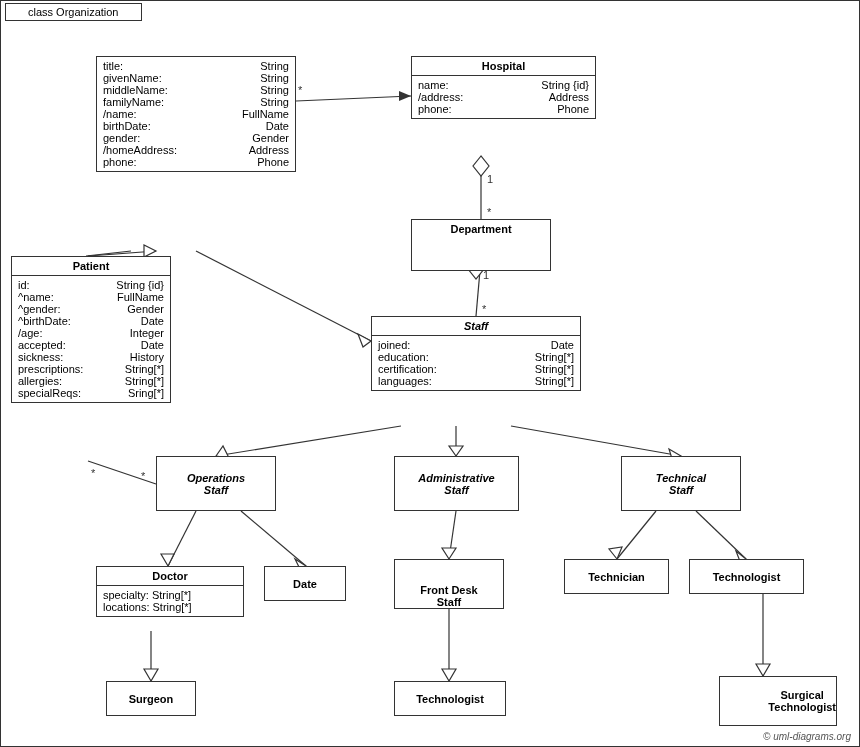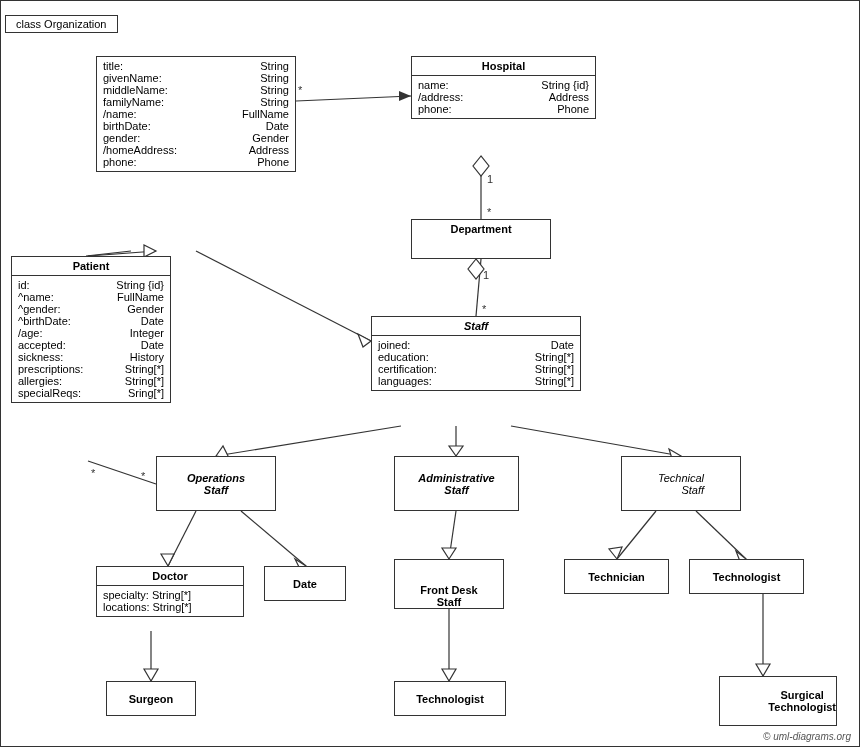--- a/index.html
+++ b/index.html
@@ -13,25 +13,25 @@
       position: relative;
     }
     #diagram-container {
       width: 860px;
       height: 747px;
       position: relative;
       border: 1px solid #333;
     }
     .diagram-label {
       position: absolute;
-      top: 14px;
+      top: 2px;
       left: 4px;
       background: #fff;
       border: 1px solid #333;
-      padding: 2px 10px;
+      padding: 2px 22px;
       font-size: 11px;
     }
     .uml-box {
       position: absolute;
       border: 1px solid #333;
       background: #fff;
       text-align: center;
     }
     .uml-box .header {
       border-bottom: 1px solid #333;
@@ -199,21 +199,21 @@
           <span>/address:</span>
           <span>Address</span>
         </div>
       <div class="attr-row">
           <span>phone:</span>
           <span>Phone</span>
         </div>
     </div>
   </div>
 
-  <div class="uml-box" style="left:410px;top:218px;width:140px;height:40px;">
+  <div class="uml-box" style="left:410px;top:218px;width:140px;height:52px;">
     <div class="header non-italic" style="border-bottom:none;">Department</div>
   </div>
 
   <div class="uml-box" style="left:370px;top:315px;width:210px;">
     <div class="header"><em>Staff</em></div>
     <div class="body">
       <div class="attr-row">
           <span>joined:</span>
           <span>Date</span>
         </div>
@@ -280,21 +280,21 @@
 
   <div class="uml-box" style="left:155px;top:455px;width:120px;height:55px;display:flex;flex-direction:column;justify-content:center;align-items:center;">
     <div style="font-style:italic;font-weight:bold;text-align:center;padding:4px;">Operations<br>Staff</div>
   </div>
 
   <div class="uml-box" style="left:393px;top:455px;width:125px;height:55px;display:flex;flex-direction:column;justify-content:center;align-items:center;">
     <div style="font-style:italic;font-weight:bold;text-align:center;padding:4px;">Administrative<br>Staff</div>
   </div>
 
   <div class="uml-box" style="left:620px;top:455px;width:120px;height:55px;display:flex;flex-direction:column;justify-content:center;align-items:center;">
-    <div style="font-style:italic;font-weight:normal;text-align:right;padding:4px;">Technical<br>Staff</div>
+    <div style="font-style:italic;font-weight:bold;text-align:center;padding:4px;">Technical<br>Staff</div>
   </div>
 
   <div class="uml-box" style="left:95px;top:565px;width:148px;">
     <div class="header non-italic">Doctor</div>
     <div class="body">
       <div>specialty: String[*]</div>
       <div>locations: String[*]</div>
     </div>
   </div>
 

